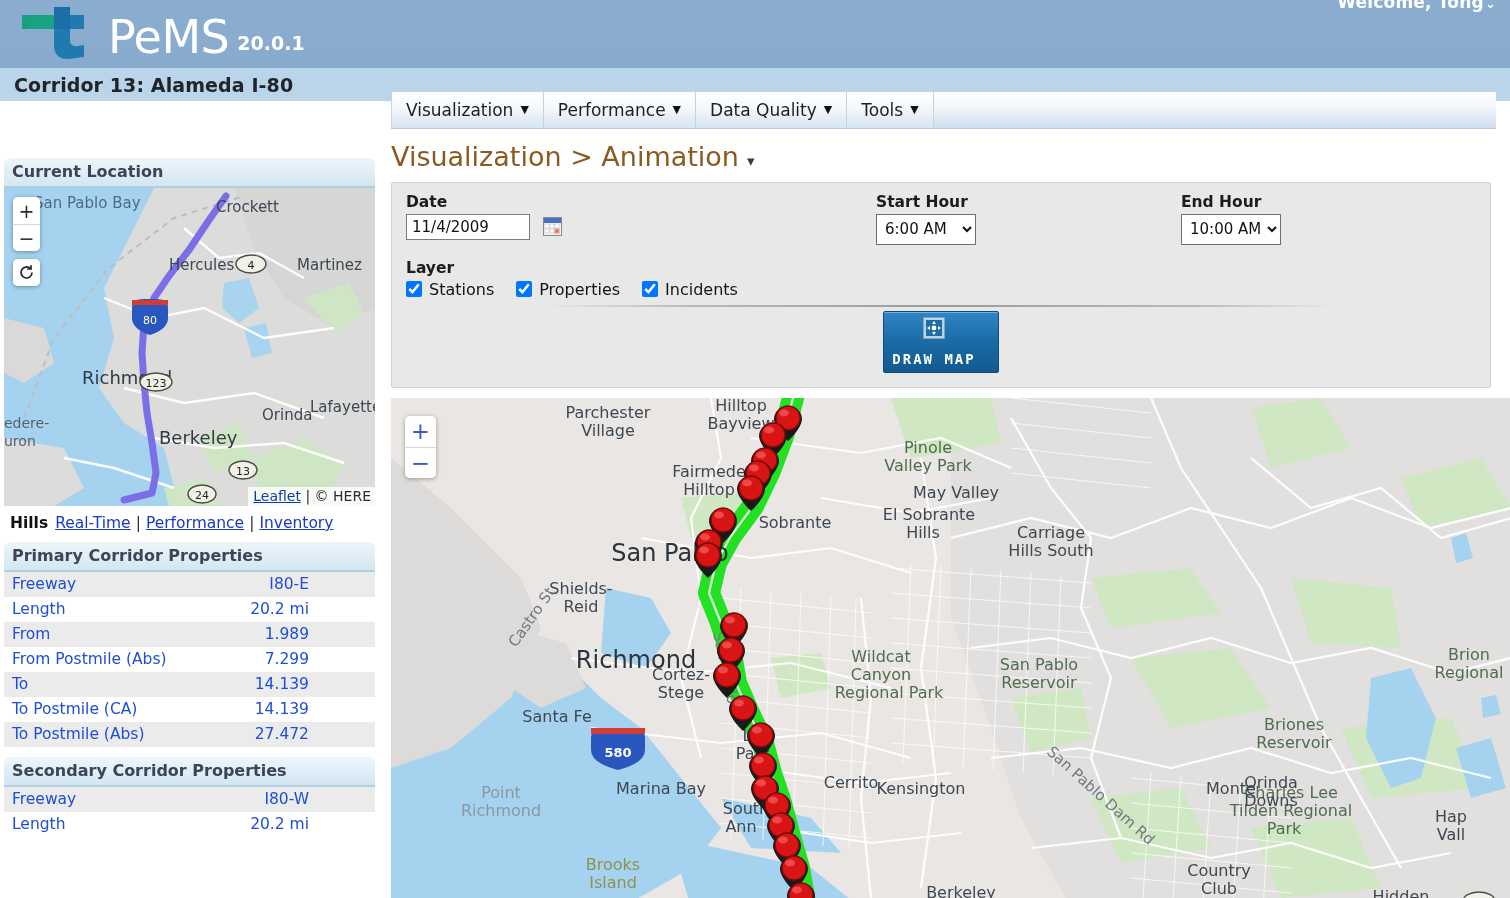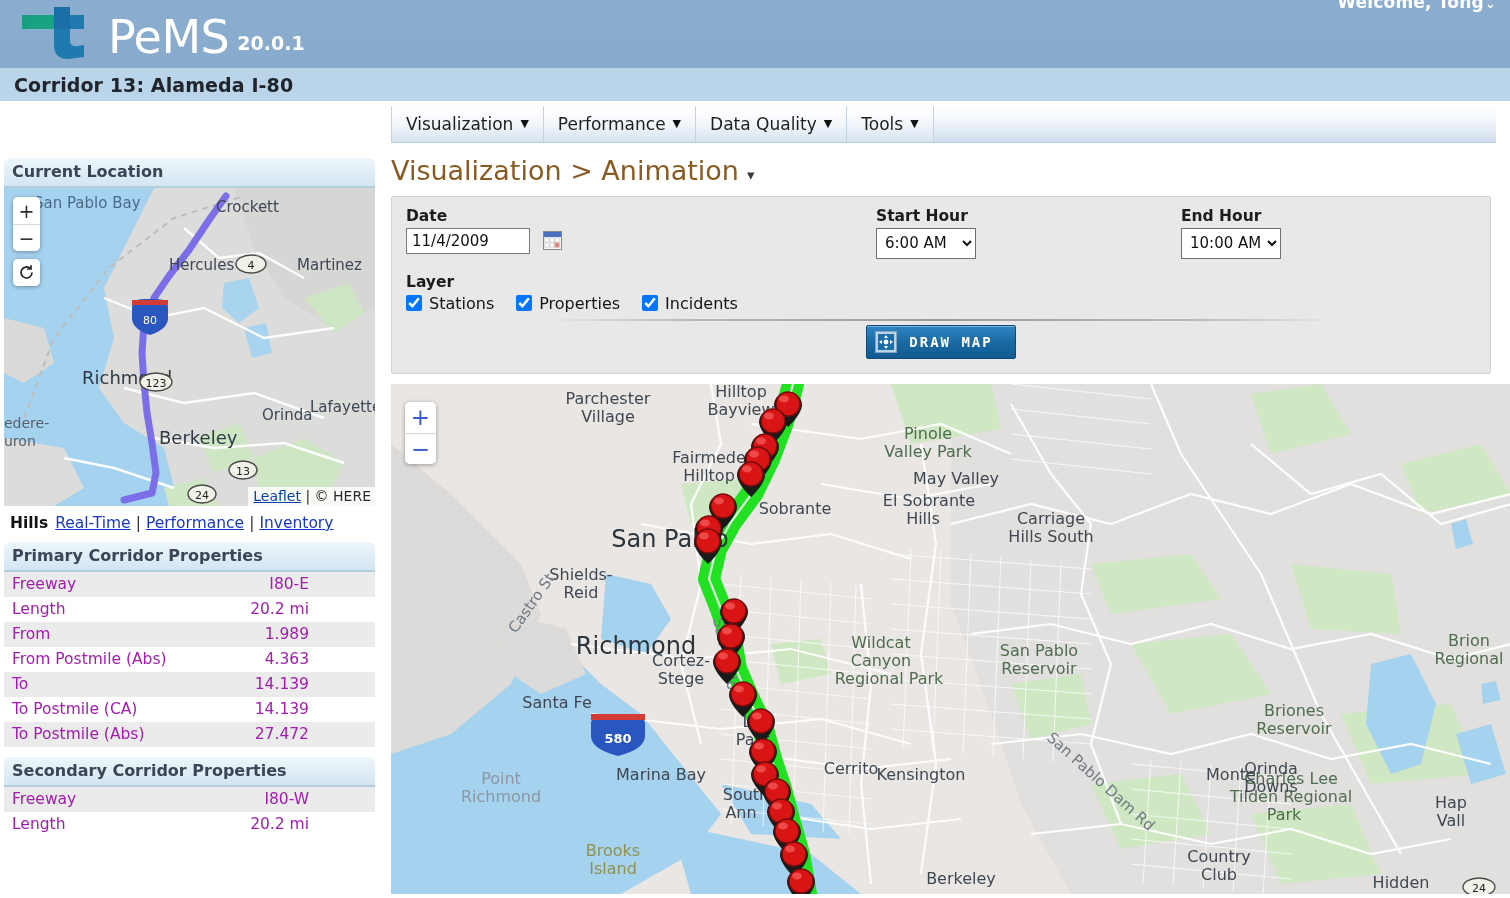--- a/index.html
+++ b/index.html
@@ -136,21 +136,21 @@
     color: #111;
     white-space: nowrap;
   }
   #maps-links b { font-weight: bold; margin-right: 4px; }
   #maps-links a { color: #1a39c2; text-decoration: underline; margin: 0 3px; }
   #maps-links .sep { color: #333; margin: 0 2px; }
 
   .props-table { width: 371px; border-collapse: collapse; margin-bottom: 10px; }
   .props-table td {
     font-size: 15.5px;
-    color: #a21caf;
+    color: #1d4ed8;
     padding: 3px 8px 4px 8px;
     height: 16px;
   }
   .props-table tr:nth-child(odd) { background: #ebebeb; }
   .props-table tr:nth-child(even) { background: #ffffff; }
   .props-table td.val { text-align: right; width: 108px; padding-right: 66px; white-space: nowrap; }
 
   
   #content { flex: 1 1 auto; padding-left: 10px; min-width: 0; }
 
@@ -249,20 +249,21 @@
   }
   #draw-map-button {
     display: flex; align-items: center;
     gap: 12px;
     background: linear-gradient(180deg, #2e86c4 0%, #1b6ba5 48%, #125a90 100%);
     border: 1px solid #0e4b79;
     border-radius: 2px;
     padding: 5px 22px 5px 8px;
     cursor: pointer;
     box-shadow: inset 0 1px 0 rgba(255,255,255,.35);
+    flex-direction: column;
   }
   #draw-map-icon { width: 22px; height: 22px; flex: 0 0 22px; }
   #draw-map-label {
     color: #ffffff;
     font-family: "DejaVu Sans Mono", "Liberation Mono", monospace;
     font-size: 14px;
     font-weight: bold;
     letter-spacing: 2px;
   }
 
@@ -419,21 +420,21 @@
       <tr>
         <td>Length</td>
         <td class="val">20.2 mi</td>
       </tr>
       <tr>
         <td>From</td>
         <td class="val">1.989</td>
       </tr>
       <tr>
         <td>From Postmile (Abs)</td>
-        <td class="val">4.363</td>
+        <td class="val">7.299</td>
       </tr>
       <tr>
         <td>To</td>
         <td class="val">14.139</td>
       </tr>
       <tr>
         <td>To Postmile (CA)</td>
         <td class="val">14.139</td>
       </tr>
       <tr>

